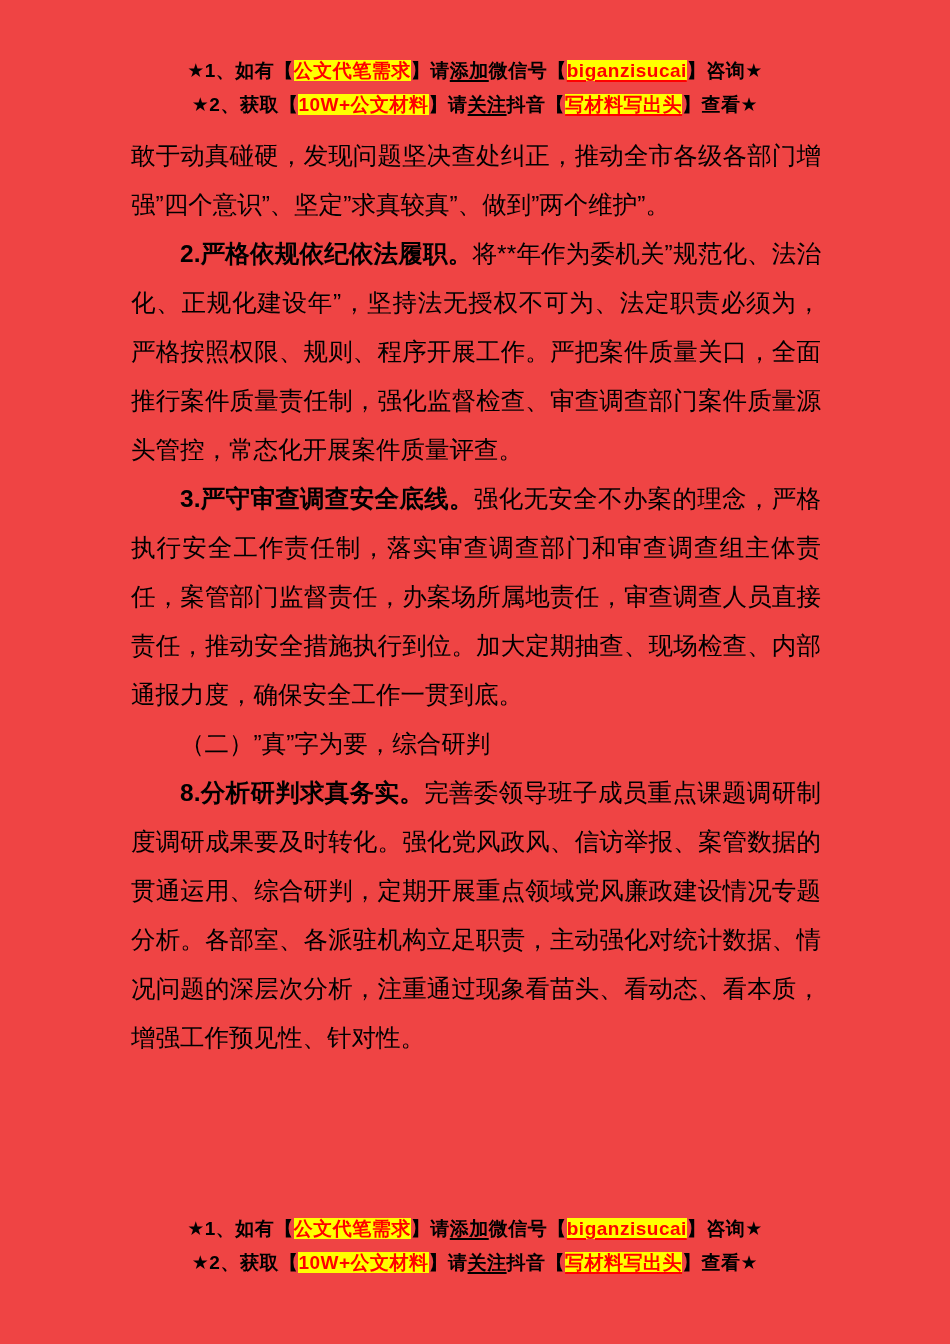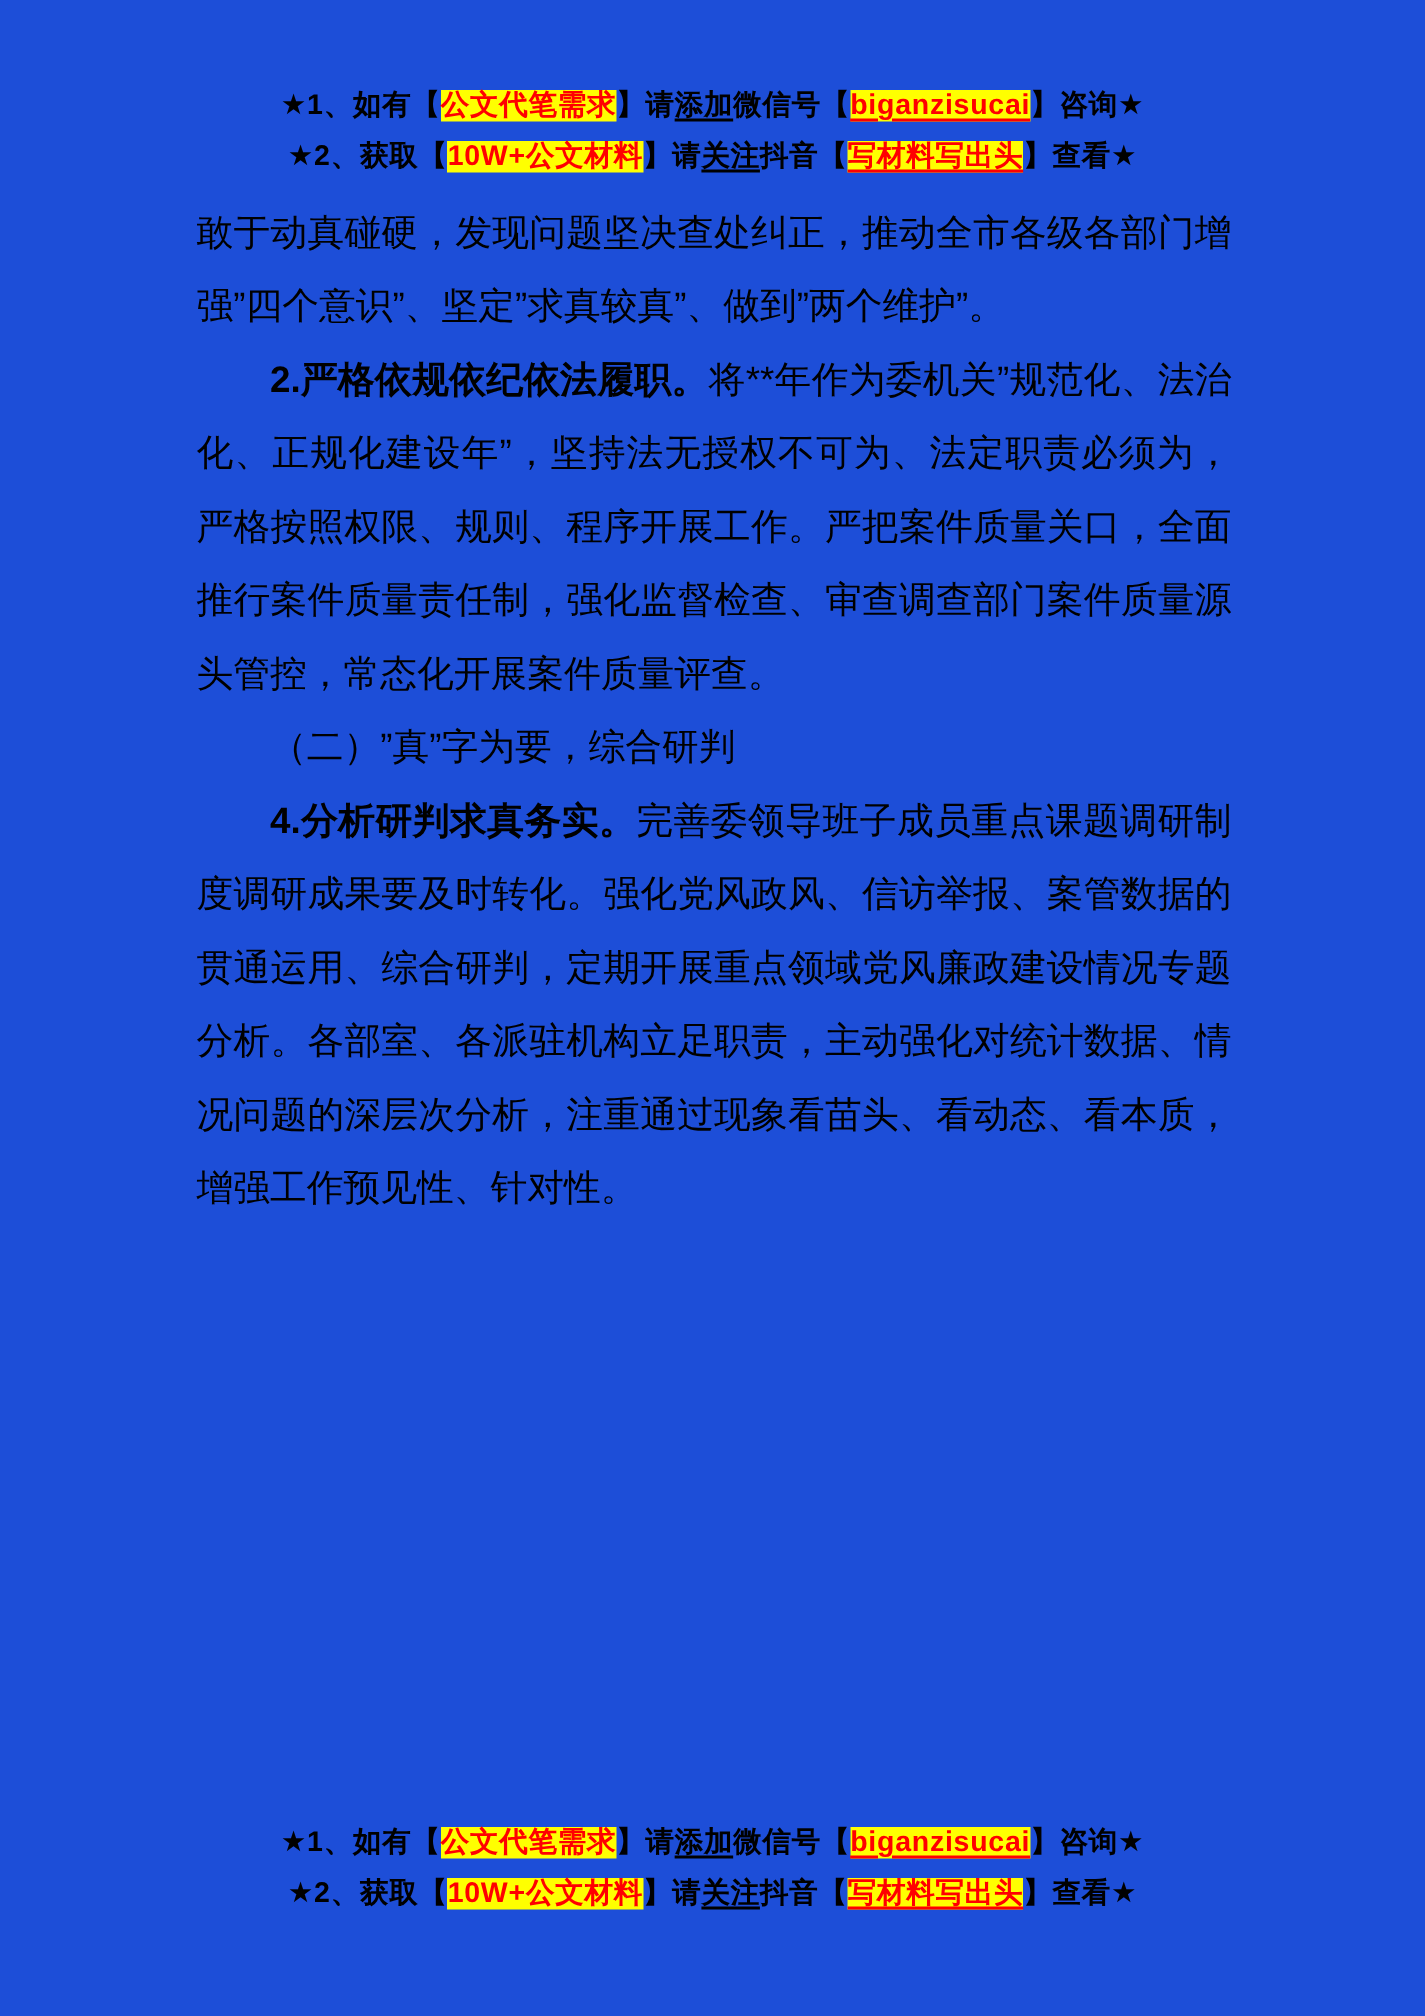--- a/index.html
+++ b/index.html
@@ -1,20 +1,20 @@
 <!DOCTYPE html>
 <html><head>
 <meta charset="utf-8">
 <style>
   html, body { margin: 0; padding: 0; background: #ffffff; }
   .page {
     position: relative;
     width: 950px;
     height: 1344px;
-    background: #1d4ed8;
+    background: #ef4444;
     font-family: "Liberation Sans", "DejaVu Sans", sans-serif;
     color: #000000;
     overflow: hidden;
   }
   .promo {
     position: absolute;
     left: 0;
     width: 100%;
     text-align: center;
     font-weight: bold;
@@ -59,22 +59,23 @@
 <div class="page">
 
   <div class="promo promo-header">
     <span class="promo-line"><span class="seg plain">★1、如有【</span><span class="seg hl-red">公文代笔需求</span><span class="seg plain">】请</span><span class="seg u">添加</span><span class="seg plain">微信号【</span><span class="seg hl-red-u">biganzisucai</span><span class="seg plain">】咨询★</span></span>
     <span class="promo-line"><span class="seg plain">★2、获取【</span><span class="seg hl-red">10W+公文材料</span><span class="seg plain">】请</span><span class="seg u">关注</span><span class="seg plain">抖音【</span><span class="seg hl-red-u">写材料写出头</span><span class="seg plain">】查看★</span></span>
   </div>
 
   <div class="body-text">
       <p class="para"><span>敢于动真碰硬，发现问题坚决查处纠正，推动全市各级各部门增强”四个意识”、坚定”求真较真”、做到”两个维护”。</span></p>
       <p class="para indent"><span class="lead-bold">2.严格依规依纪依法履职。</span><span>将**年作为委机关”规范化、法治化、正规化建设年”，坚持法无授权不可为、法定职责必须为，严格按照权限、规则、程序开展工作。严把案件质量关口，全面推行案件质量责任制，强化监督检查、审查调查部门案件质量源头管控，常态化开展案件质量评查。</span></p>
+      <p class="para indent"><span class="lead-bold">3.严守审查调查安全底线。</span><span>强化无安全不办案的理念，严格执行安全工作责任制，落实审查调查部门和审查调查组主体责任，案管部门监督责任，办案场所属地责任，审查调查人员直接责任，推动安全措施执行到位。加大定期抽查、现场检查、内部通报力度，确保安全工作一贯到底。</span></p>
       <p class="para indent"><span>（二）”真”字为要，综合研判</span></p>
-      <p class="para indent"><span class="lead-bold">4.分析研判求真务实。</span><span>完善委领导班子成员重点课题调研制度调研成果要及时转化。强化党风政风、信访举报、案管数据的贯通运用、综合研判，定期开展重点领域党风廉政建设情况专题分析。各部室、各派驻机构立足职责，主动强化对统计数据、情况问题的深层次分析，注重通过现象看苗头、看动态、看本质，增强工作预见性、针对性。</span></p>
+      <p class="para indent"><span class="lead-bold">8.分析研判求真务实。</span><span>完善委领导班子成员重点课题调研制度调研成果要及时转化。强化党风政风、信访举报、案管数据的贯通运用、综合研判，定期开展重点领域党风廉政建设情况专题分析。各部室、各派驻机构立足职责，主动强化对统计数据、情况问题的深层次分析，注重通过现象看苗头、看动态、看本质，增强工作预见性、针对性。</span></p>
     </div>
 
   <div class="promo promo-footer">
     <span class="promo-line"><span class="seg plain">★1、如有【</span><span class="seg hl-red">公文代笔需求</span><span class="seg plain">】请</span><span class="seg u">添加</span><span class="seg plain">微信号【</span><span class="seg hl-red-u">biganzisucai</span><span class="seg plain">】咨询★</span></span>
     <span class="promo-line"><span class="seg plain">★2、获取【</span><span class="seg hl-red">10W+公文材料</span><span class="seg plain">】请</span><span class="seg u">关注</span><span class="seg plain">抖音【</span><span class="seg hl-red-u">写材料写出头</span><span class="seg plain">】查看★</span></span>
   </div>
 
 </div>
 
 </body></html>

